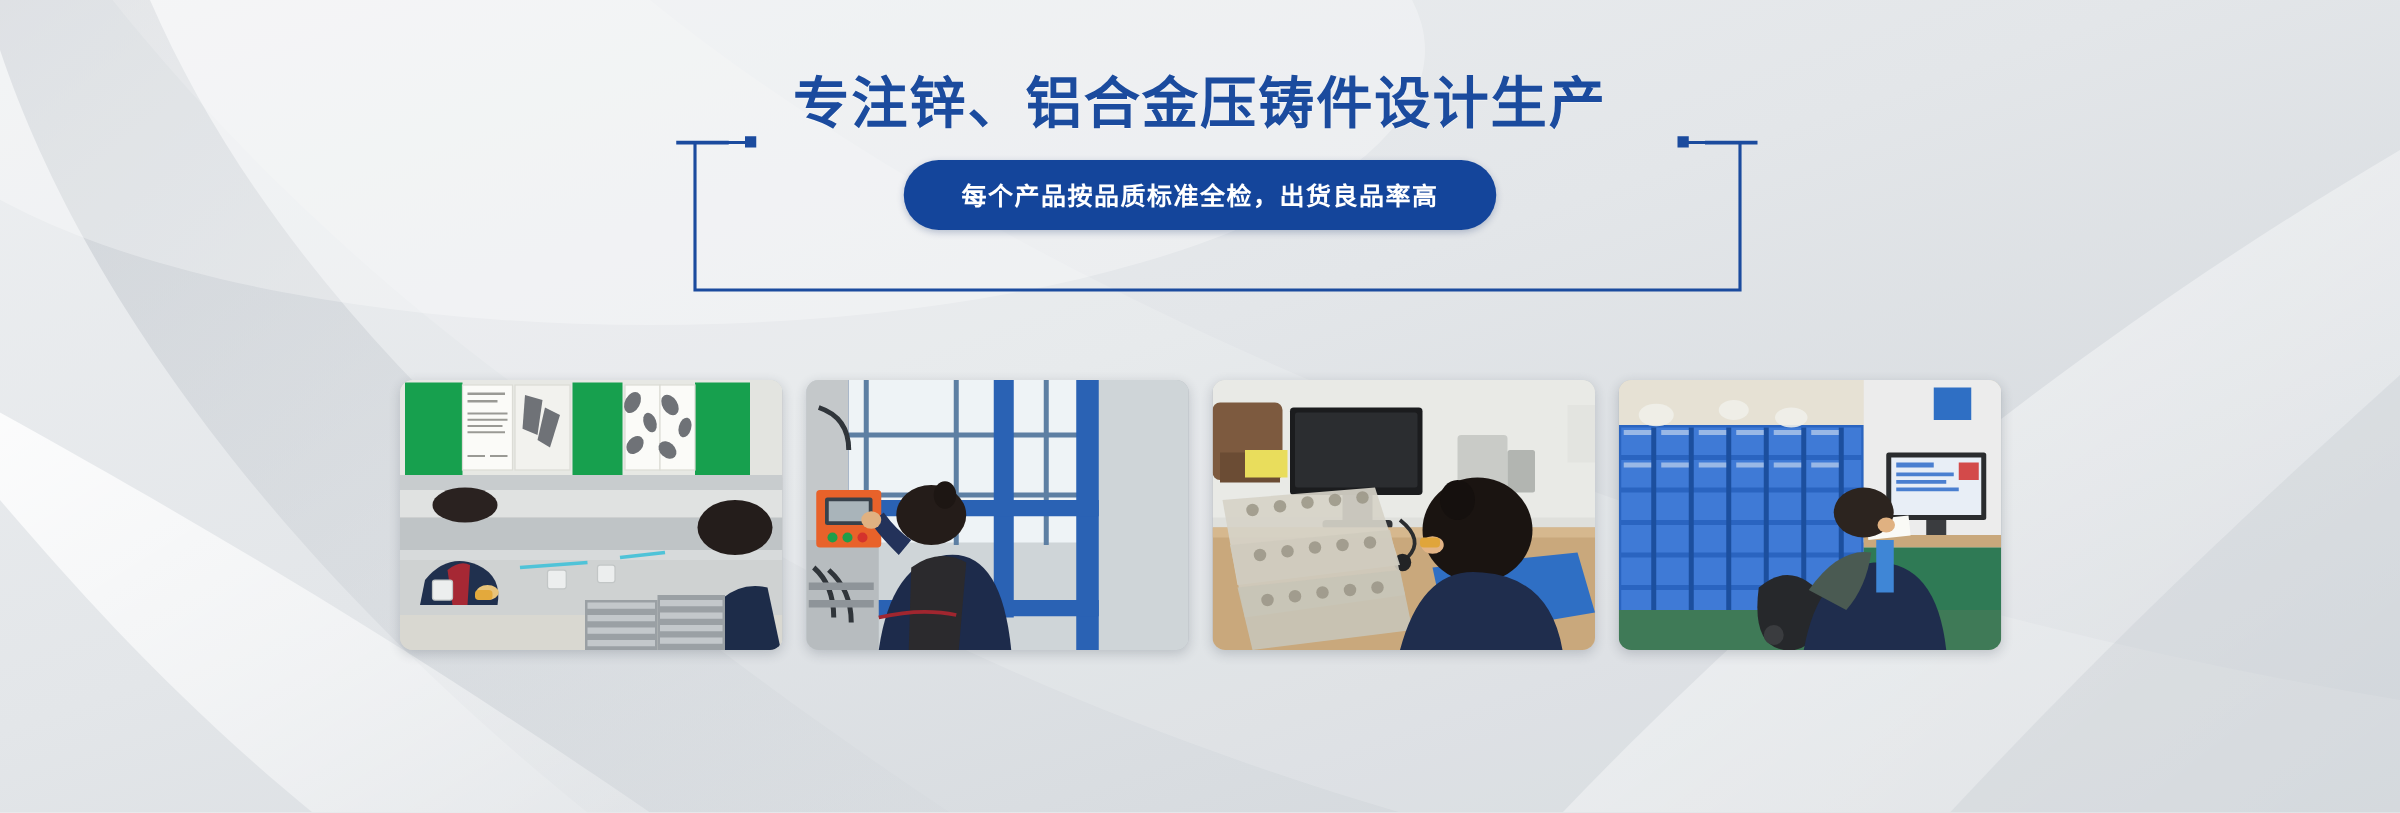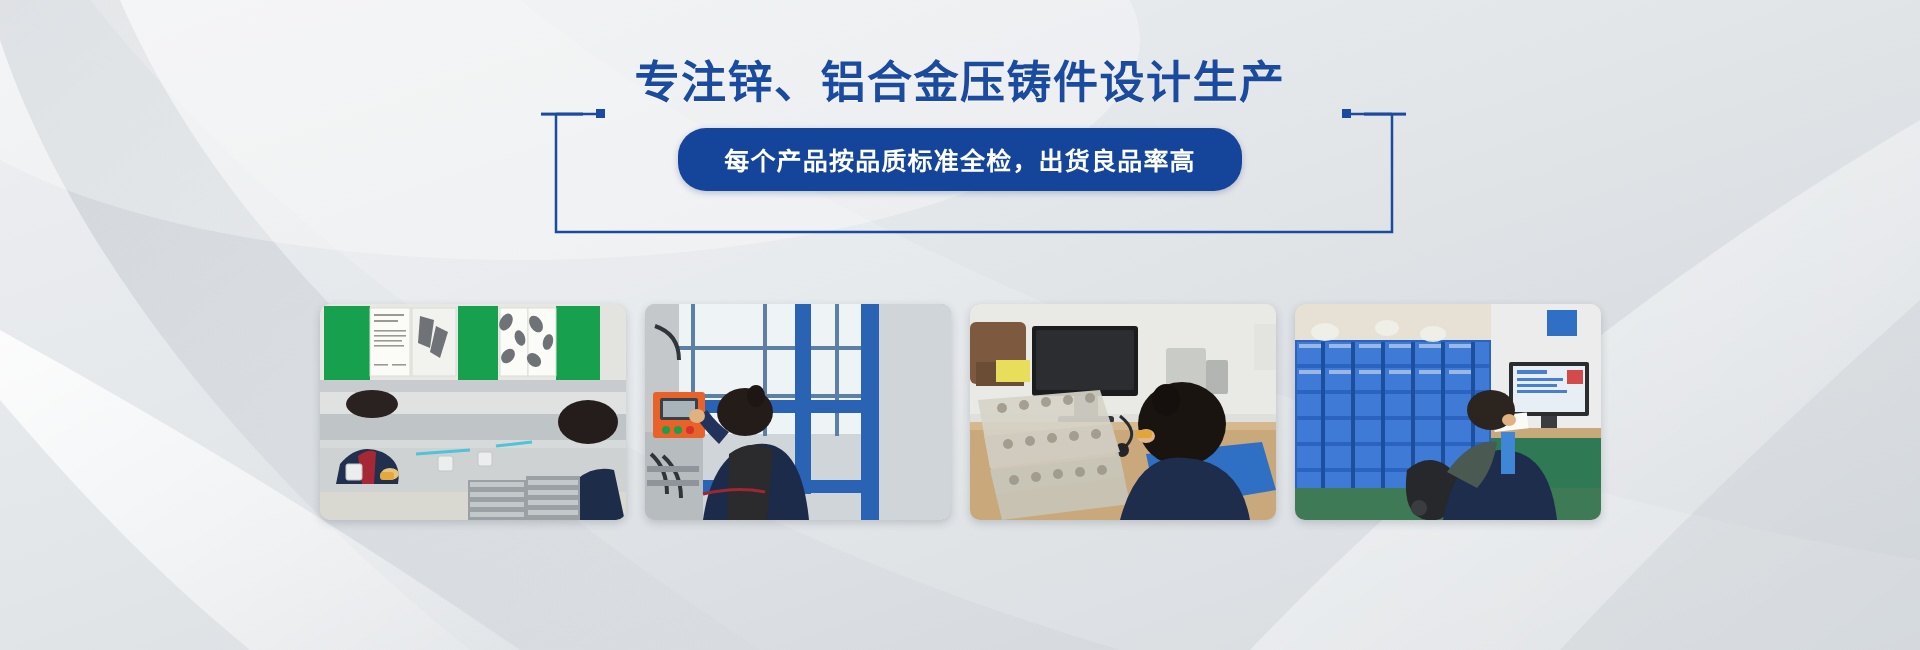--- a/index.html
+++ b/index.html
@@ -35,21 +35,21 @@
     text-shadow:0 1px 0 rgba(255,255,255,.45);
   }
   .subhead{
     margin-top:13px;
     font-size:26px;line-height:1.2;color:#3b3f45;
     letter-spacing:1px;white-space:nowrap;font-weight:400;
   }
   .pill{
     margin-top:20px;
     background:#14459b;color:#ffffff;
-    font-size:25px;font-weight:bold;letter-spacing:1.2px;
+    font-size:20px;font-weight:bold;letter-spacing:1.2px;
     padding:13px 46px 14px;border-radius:28px;white-space:nowrap;
     box-shadow:0 2px 6px rgba(10,40,100,.25);
   }
 
   
   .photos{
     position:absolute;left:0;top:300px;width:1920px;height:290px;
     display:flex;justify-content:center;align-items:flex-start;
     gap:19px;padding-top:4px;
   }

